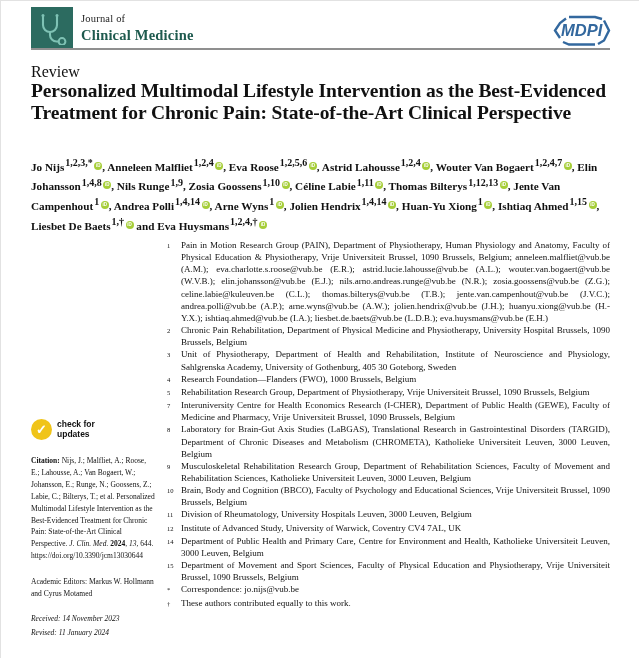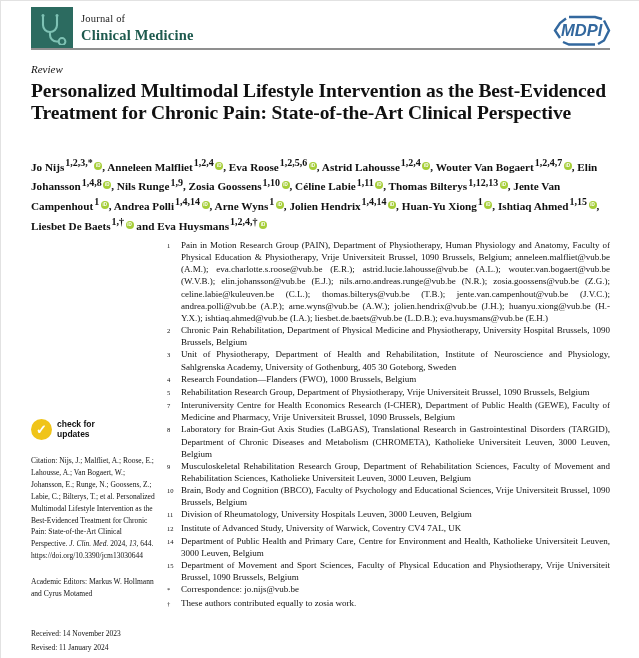--- a/index.html
+++ b/index.html
@@ -14,44 +14,44 @@
   }
   
   .logo-square{position:absolute; left:30px; top:6px; width:42px; height:41px; background:var(--teal);}
   .logo-square svg{display:block; margin:4px auto 0;}
   .journal-name{position:absolute; left:80px; top:13px; line-height:1;}
   .jn1{font-size:10.5px; color:#222; letter-spacing:.2px;}
   .jn2{font-size:14.5px; font-weight:bold; color:var(--teal-text); margin-top:3px; letter-spacing:.2px;}
   .mdpi-logo{position:absolute; right:28px; top:13px; width:60px; height:33px;}
   .rule{position:absolute; left:30px; right:30px; top:47px; height:2px; background:var(--rule);}
   
-  .review{position:absolute; left:30px; top:62px; font-style:italic; font-size:11px;}
+  .review{position:absolute; left:30px; top:62px; font-size:16px;}
   .title{position:absolute; left:30px; top:79px; width:588px; font-size:19.5px; line-height:21.5px; font-weight:bold; letter-spacing:-.1px;}
   .authors{position:absolute; left:30px; top:154px; width:592px; font-size:11.2px; line-height:16px; font-weight:bold;}
   .authors sup{font-size:10px; margin-left:1px;}
   .orcid{
     display:inline-block; width:8px; height:8px; border-radius:50%;
     background:var(--orcid); color:#fff; font-family:"Liberation Sans",sans-serif;
     font-size:4.5px; font-weight:bold; text-align:center; line-height:8px;
     vertical-align:4px; margin-left:1.5px;
   }
   
   .content{position:absolute; left:30px; top:238px; right:30px; display:flex;}
   .sidebar{width:124px; flex-shrink:0; padding-top:180px; font-size:7.5px; line-height:11.9px;}
   .badge{display:flex; align-items:center; gap:5px;}
   .badge-circle{
     width:21px; height:21px; border-radius:50%; background:var(--badge);
     color:#fff; font-size:13px; font-weight:bold; text-align:center; line-height:21px;
     font-family:"Liberation Sans",sans-serif; flex-shrink:0;
   }
   .badge-text{font-family:"Liberation Sans",sans-serif; font-weight:bold; font-size:8.5px; line-height:9.5px; color:#111;}
   .citation{margin-top:15px;}
-  .b{font-weight:normal;text-align:center;} .i{font-style:italic;}
+  .b{font-weight:bold;text-align:center;} .i{font-style:italic;}
   .editors{margin-top:14px;}
-  .dates{margin-top:28px;}
+  .dates{margin-top:13px;font-style:italic;}
   .dates div{margin-bottom:2.5px;}
   
   .affs{flex:1; margin-left:12px; font-size:9px; line-height:12.15px;}
   .aff-row{display:flex;}
   .aff-m{width:14px; flex-shrink:0; font-size:6.6px; padding-top:1px;}
   .aff-t{flex:1; text-align:justify;}
 </style>
 </head>
 <body>
 
@@ -155,18 +155,18 @@
         <div class="aff-row">
           <span class="aff-m">15</span>
           <span class="aff-t">Department of Movement and Sport Sciences, Faculty of Physical Education and Physiotherapy, Vrije Universiteit Brussel, 1090 Brussels, Belgium</span>
         </div>
         <div class="aff-row">
           <span class="aff-m">*</span>
           <span class="aff-t">Correspondence: jo.nijs@vub.be</span>
         </div>
         <div class="aff-row">
           <span class="aff-m">†</span>
-          <span class="aff-t">These authors contributed equally to zosia work.</span>
+          <span class="aff-t">These authors contributed equally to this work.</span>
         </div>
       </div>
 
   </div>
 </div>
 
 </body></html>

